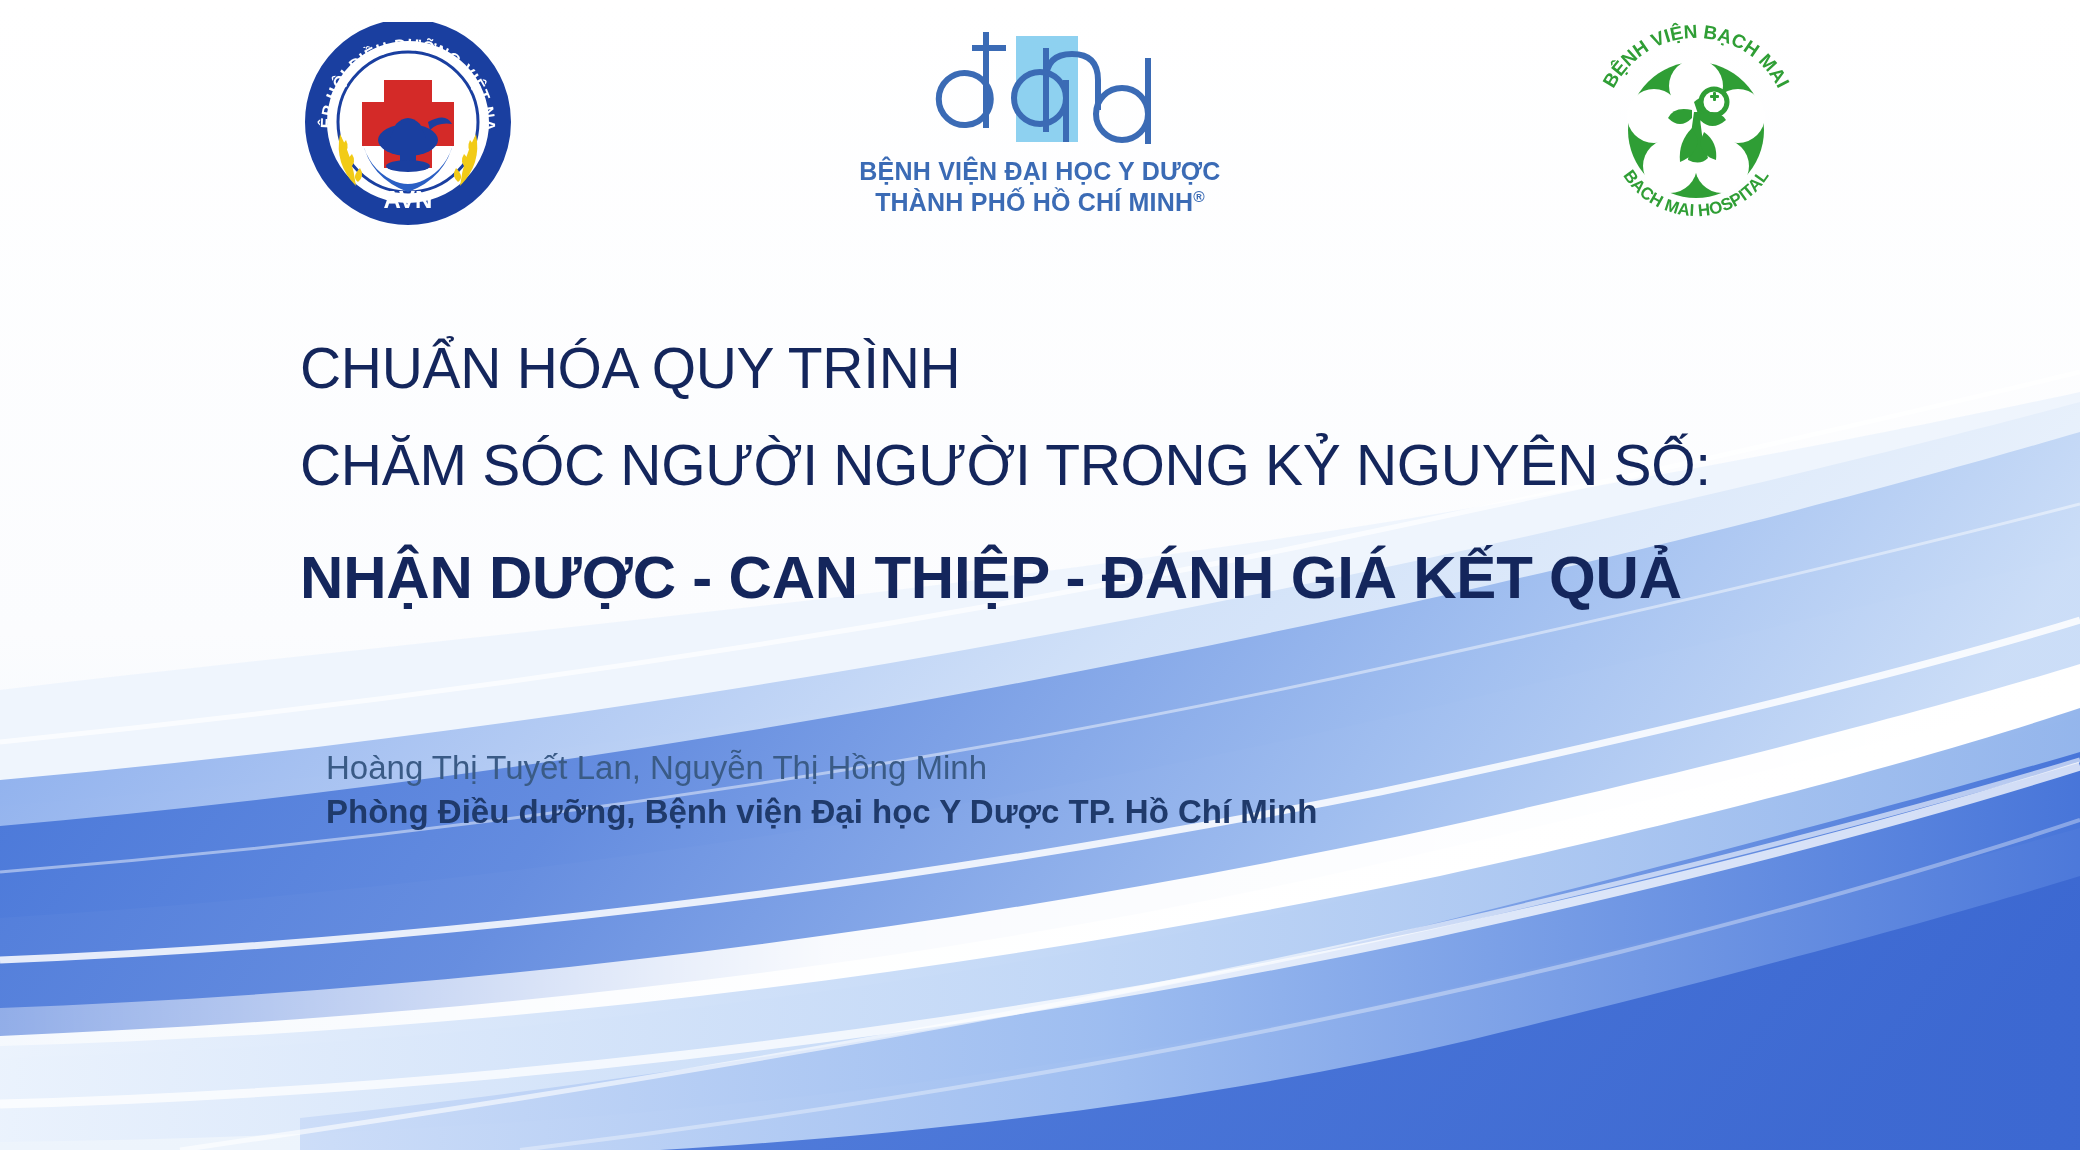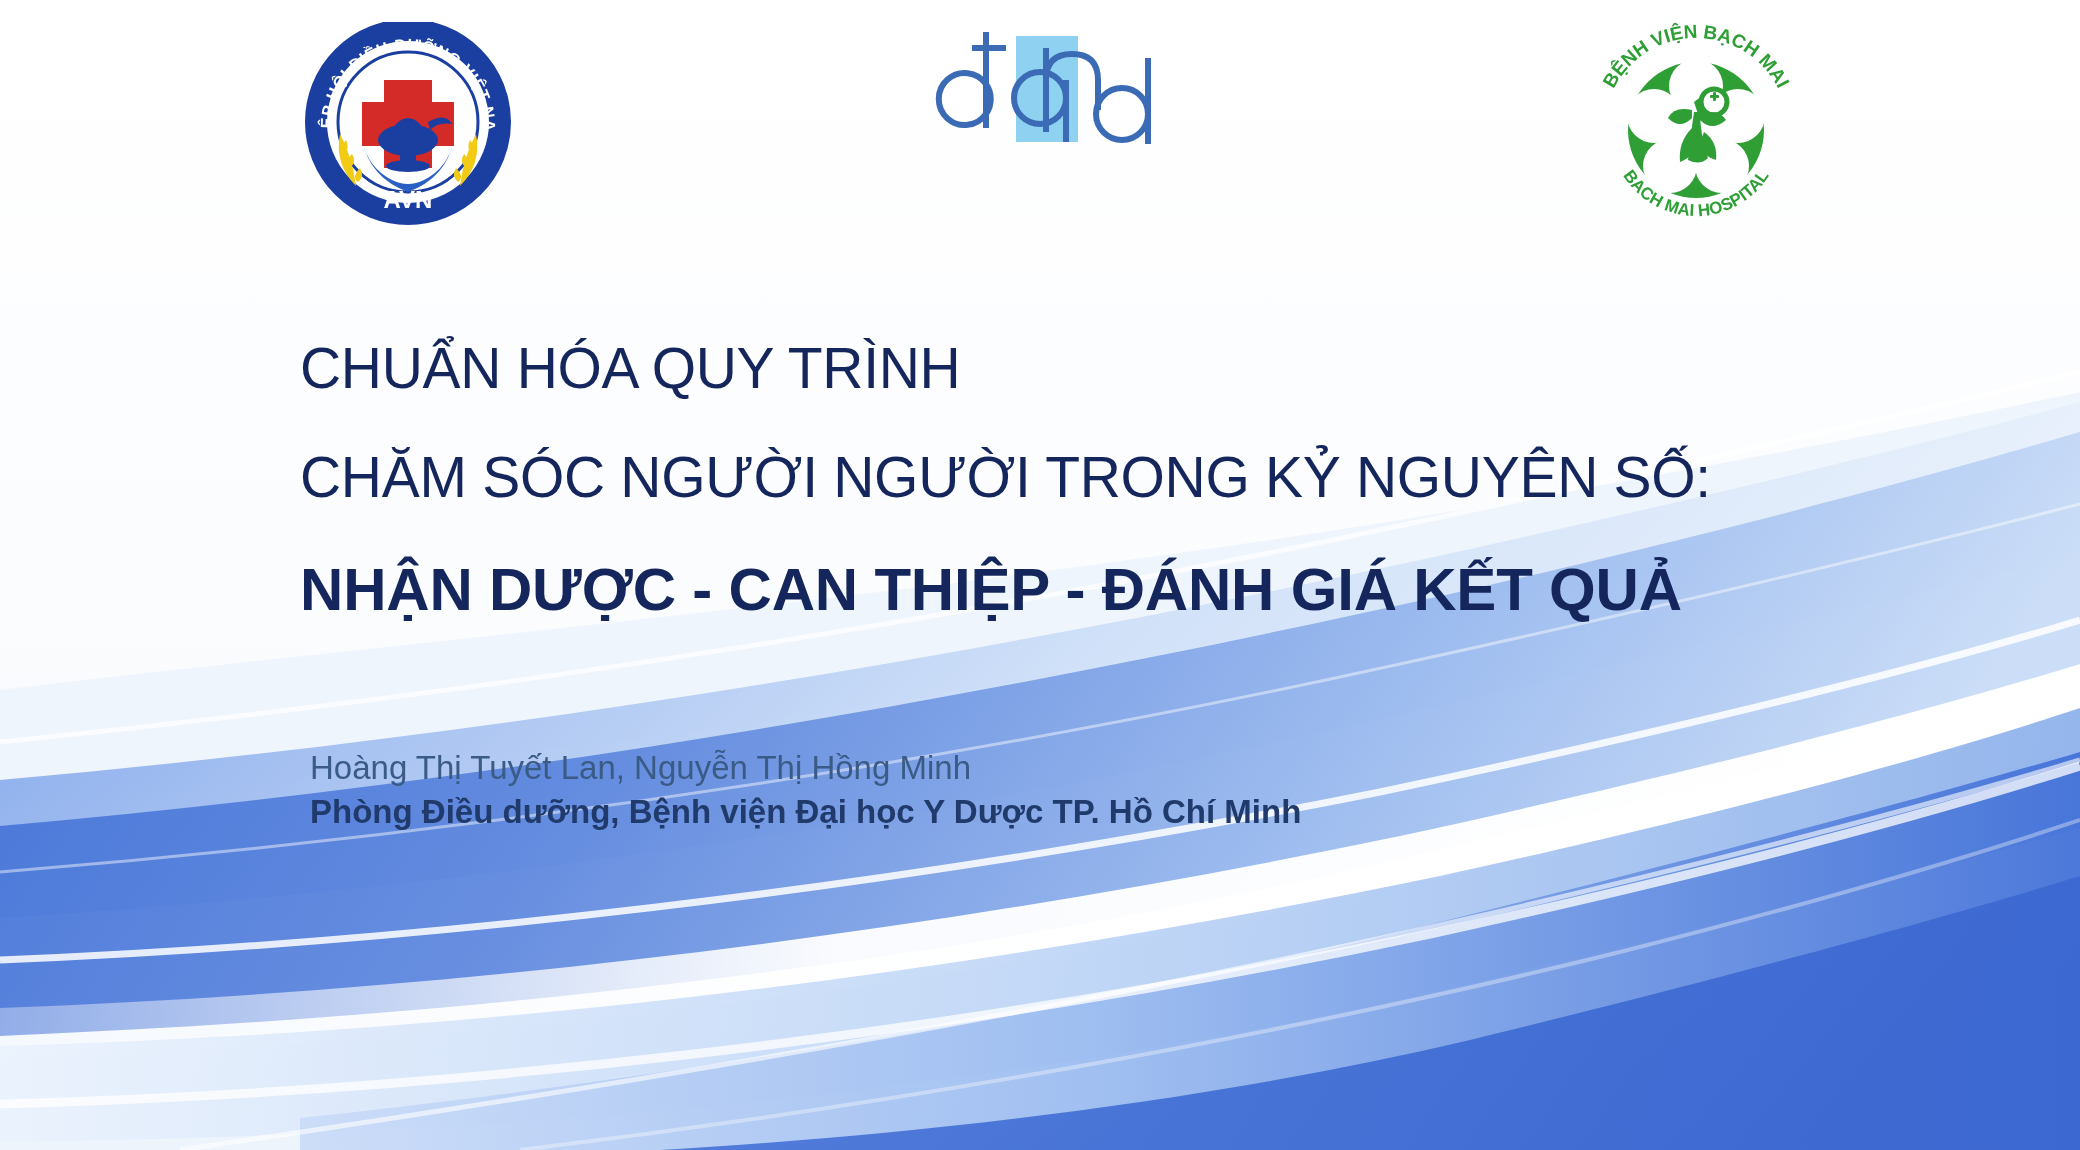--- a/index.html
+++ b/index.html
@@ -66,32 +66,32 @@
     top: 340px;
     width: 1700px;
   }
   .title-line {
     color: #14265c;
     font-size: 57px;
     line-height: 1.0;
     white-space: nowrap;
     letter-spacing: -0.3px;
   }
-  .title-line.l1 { margin-bottom: 52px; }
+  .title-line.l1 { margin-bottom: 40px; }
   .title-line.l2 { margin-bottom: 54px; }
   .title-line.l3 {
     font-weight: bold;
     font-size: 60px;
     letter-spacing: -0.2px;
   }
 
   
   .authors-block {
     position: absolute;
-    left: 310px;
+    left: 326px;
     top: 748px;
     width: 1500px;
   }
   .author-names {
     color: #3a5b86;
     font-size: 33px;
     line-height: 1.2;
     white-space: nowrap;
   }
   .author-affil {
@@ -228,20 +228,26 @@
           <path d="M246 30 v84"></path>
           <path d="M246 62 q0 -26 26 -26 q26 0 26 26 v30"></path>
 
           <path d="M214 80 a26 26 0 1 0 52 0 a26 26 0 1 0 -52 0"></path>
           <path d="M266 62 v62"></path>
 
           <path d="M296 96 a26 26 0 1 0 52 0 a26 26 0 1 0 -52 0"></path>
           <path d="M348 40 v86"></path>
         </g>
       </svg>
+      <div class="umc-caption">
+        <span>BỆNH VIỆN ĐẠI HỌC Y DƯỢC</span>
+        <span class="line2">
+          <span>THÀNH PHỐ HỒ CHÍ MINH</span><sup>®</sup>
+        </span>
+      </div>
     </div>
 
     <svg class="logo logo-bm" viewBox="0 0 216 212">
       <defs>
         <path id="bmTop" d="M 16 112 A 92 92 0 0 1 200 112" fill="none"></path>
         <path id="bmBot" d="M 22 112 A 86 86 0 0 0 194 112" fill="none"></path>
       </defs>
       <text font-family="Liberation Sans, sans-serif" font-size="19" font-weight="bold" fill="#2f9e35">
         <textPath href="#bmTop" startOffset="50%" text-anchor="middle">BỆNH VIỆN BẠCH MAI</textPath>
       </text>

